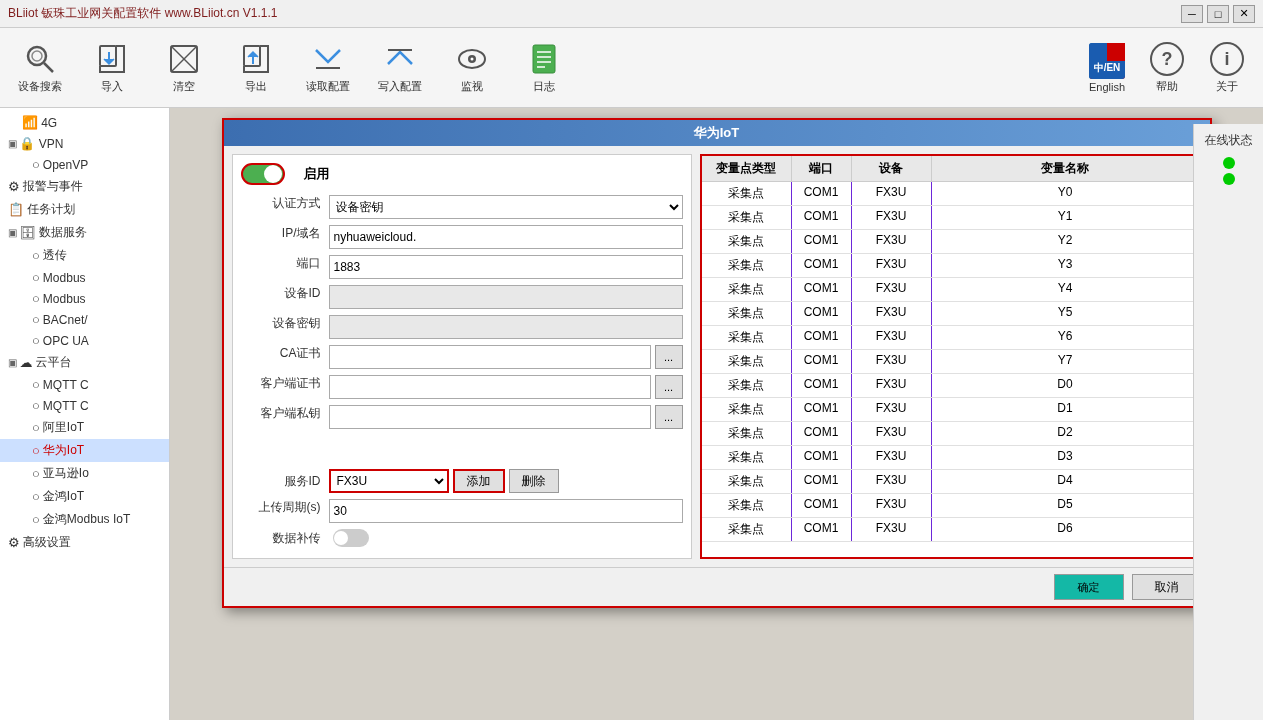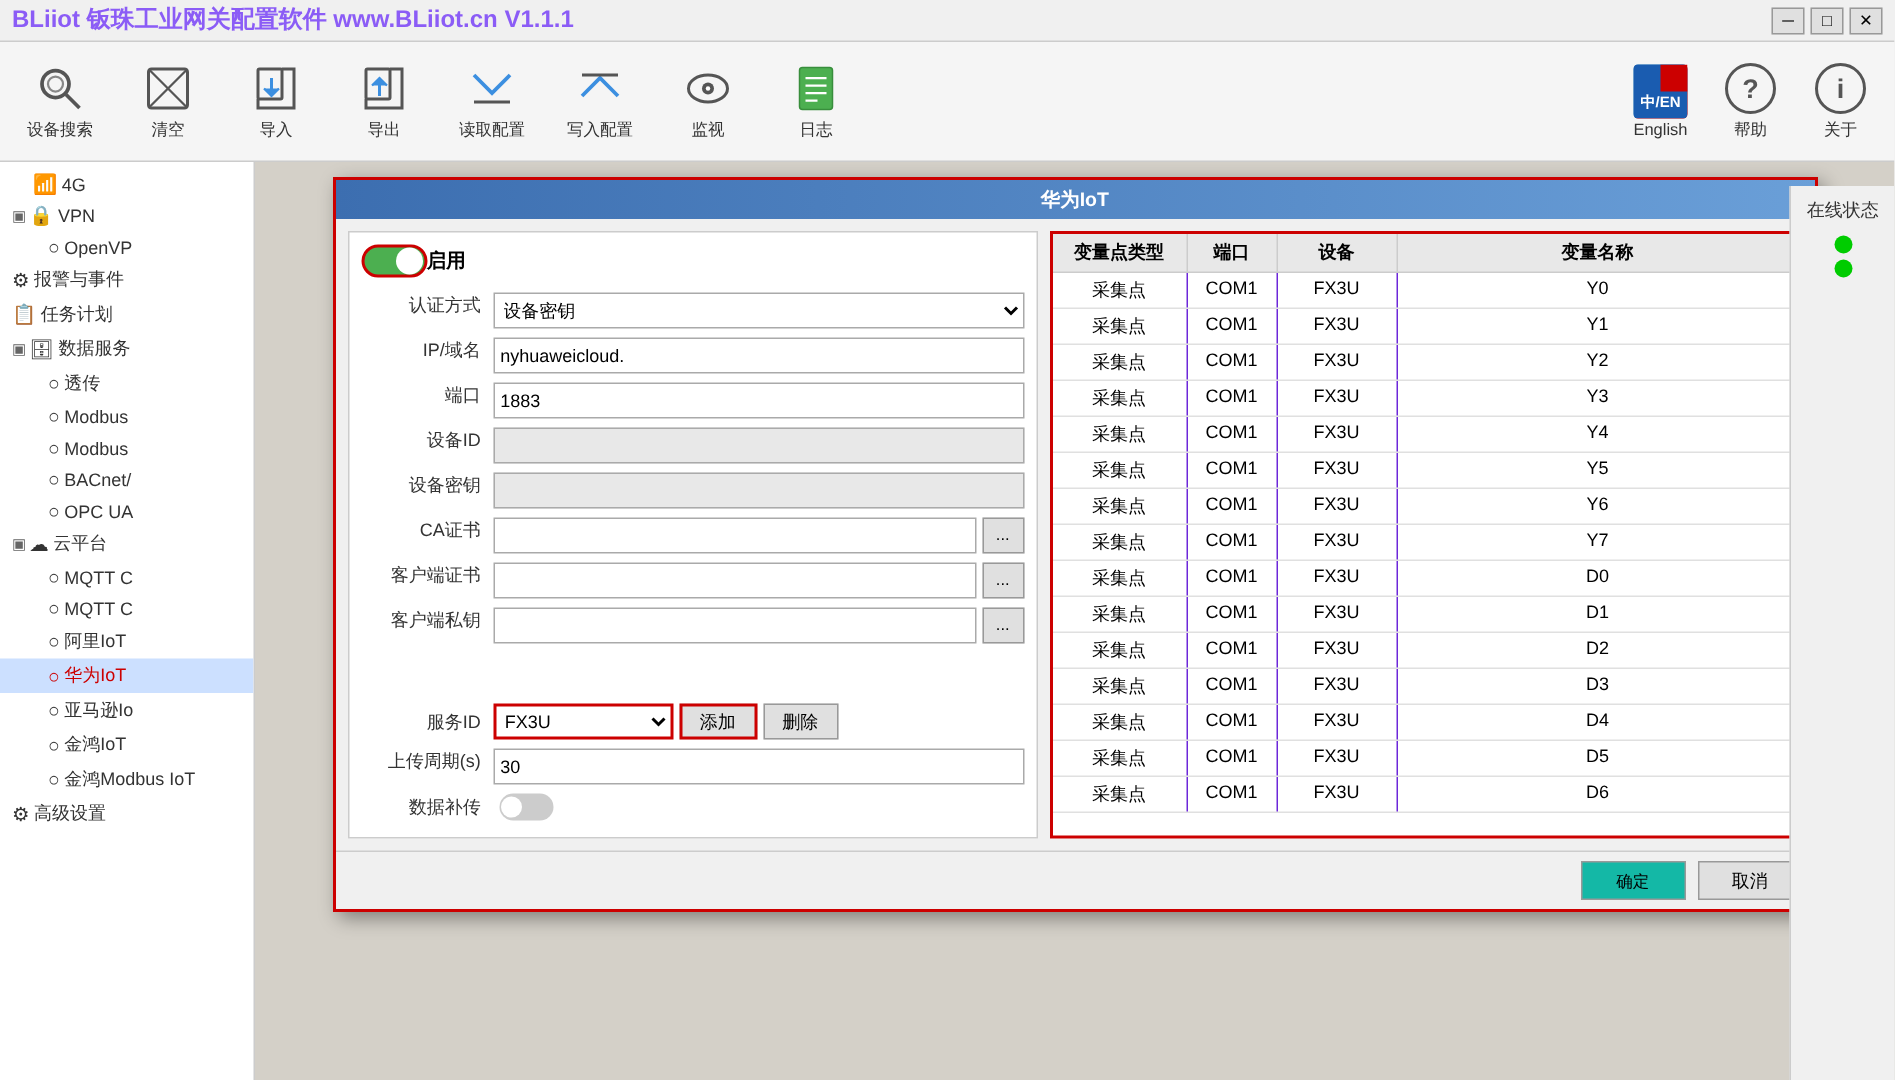--- a/index.html
+++ b/index.html
@@ -8,21 +8,21 @@
     
     .title-bar {
       background: #f0f0f0;
       height: 28px;
       display: flex;
       align-items: center;
       justify-content: space-between;
       padding: 0 8px;
       border-bottom: 1px solid #ccc;
     }
-    .title-bar-text { font-size: 16px; color: #8b5cf6; font-weight: bold; }
+    .title-bar-text { font-size: 12px; color: #7f1d1d; }
     .title-bar-controls { display: flex; gap: 4px; }
     .title-btn {
       width: 22px; height: 18px;
       background: #e0e0e0;
       border: 1px solid #999;
       cursor: pointer;
       display: flex; align-items: center; justify-content: center;
       font-size: 11px;
     }
 
@@ -143,21 +143,21 @@
     
     .modal-left {
       width: 460px;
       background: #fff;
       border: 1px solid #ccc;
       padding: 8px;
     }
     .enable-row {
       display: flex;
       align-items: center;
-      gap: 0;
+      gap: 19px;
       margin-bottom: 10px;
     }
     .toggle-switch {
       width: 44px; height: 22px;
       background: #4CAF50;
       border-radius: 11px;
       border: 2px solid #cc0000;
       position: relative;
       cursor: pointer;
     }
@@ -371,37 +371,37 @@
         <circle cx="14" cy="14" r="9" fill="none" stroke="#555" stroke-width="2.5"></circle>
         <line x1="21" y1="21" x2="30" y2="30" stroke="#555" stroke-width="2.5"></line>
         <circle cx="14" cy="14" r="5" fill="none" stroke="#888" stroke-width="1.5"></circle>
       </svg>
     </div>
     <span class="toolbar-label">设备搜索</span>
   </div>
   <div class="toolbar-item">
     <div class="toolbar-icon">
       <svg width="34" height="34" viewBox="0 0 34 34">
-        <rect x="4" y="4" width="26" height="26" rx="2" fill="none" stroke="#555" stroke-width="2"></rect>
-        <line x1="4" y1="4" x2="30" y2="30" stroke="#555" stroke-width="1.5"></line>
-        <line x1="30" y1="4" x2="4" y2="30" stroke="#555" stroke-width="1.5"></line>
-      </svg>
-    </div>
-    <span class="toolbar-label">清空</span>
-  </div>
-  <div class="toolbar-item">
-    <div class="toolbar-icon">
-      <svg width="34" height="34" viewBox="0 0 34 34">
         <rect x="5" y="4" width="16" height="20" rx="1" fill="none" stroke="#555" stroke-width="2"></rect>
         <polyline points="21,4 29,4 29,30 5,30 5,24" fill="none" stroke="#555" stroke-width="2"></polyline>
         <line x1="14" y1="10" x2="14" y2="22" stroke="#3c8fe0" stroke-width="2"></line>
         <polyline points="9,17 14,22 19,17" fill="#3c8fe0" stroke="#3c8fe0" stroke-width="1.5"></polyline>
       </svg>
     </div>
     <span class="toolbar-label">导入</span>
+  </div>
+  <div class="toolbar-item">
+    <div class="toolbar-icon">
+      <svg width="34" height="34" viewBox="0 0 34 34">
+        <rect x="4" y="4" width="26" height="26" rx="2" fill="none" stroke="#555" stroke-width="2"></rect>
+        <line x1="4" y1="4" x2="30" y2="30" stroke="#555" stroke-width="1.5"></line>
+        <line x1="30" y1="4" x2="4" y2="30" stroke="#555" stroke-width="1.5"></line>
+      </svg>
+    </div>
+    <span class="toolbar-label">清空</span>
   </div>
   <div class="toolbar-item">
     <div class="toolbar-icon">
       <svg width="34" height="34" viewBox="0 0 34 34">
         <rect x="5" y="4" width="16" height="20" rx="1" fill="none" stroke="#555" stroke-width="2"></rect>
         <polyline points="21,4 29,4 29,30 5,30 5,24" fill="none" stroke="#555" stroke-width="2"></polyline>
         <line x1="14" y1="10" x2="14" y2="22" stroke="#3c8fe0" stroke-width="2"></line>
         <polyline points="9,15 14,10 19,15" fill="#3c8fe0" stroke="#3c8fe0" stroke-width="1.5"></polyline>
       </svg>
     </div>

